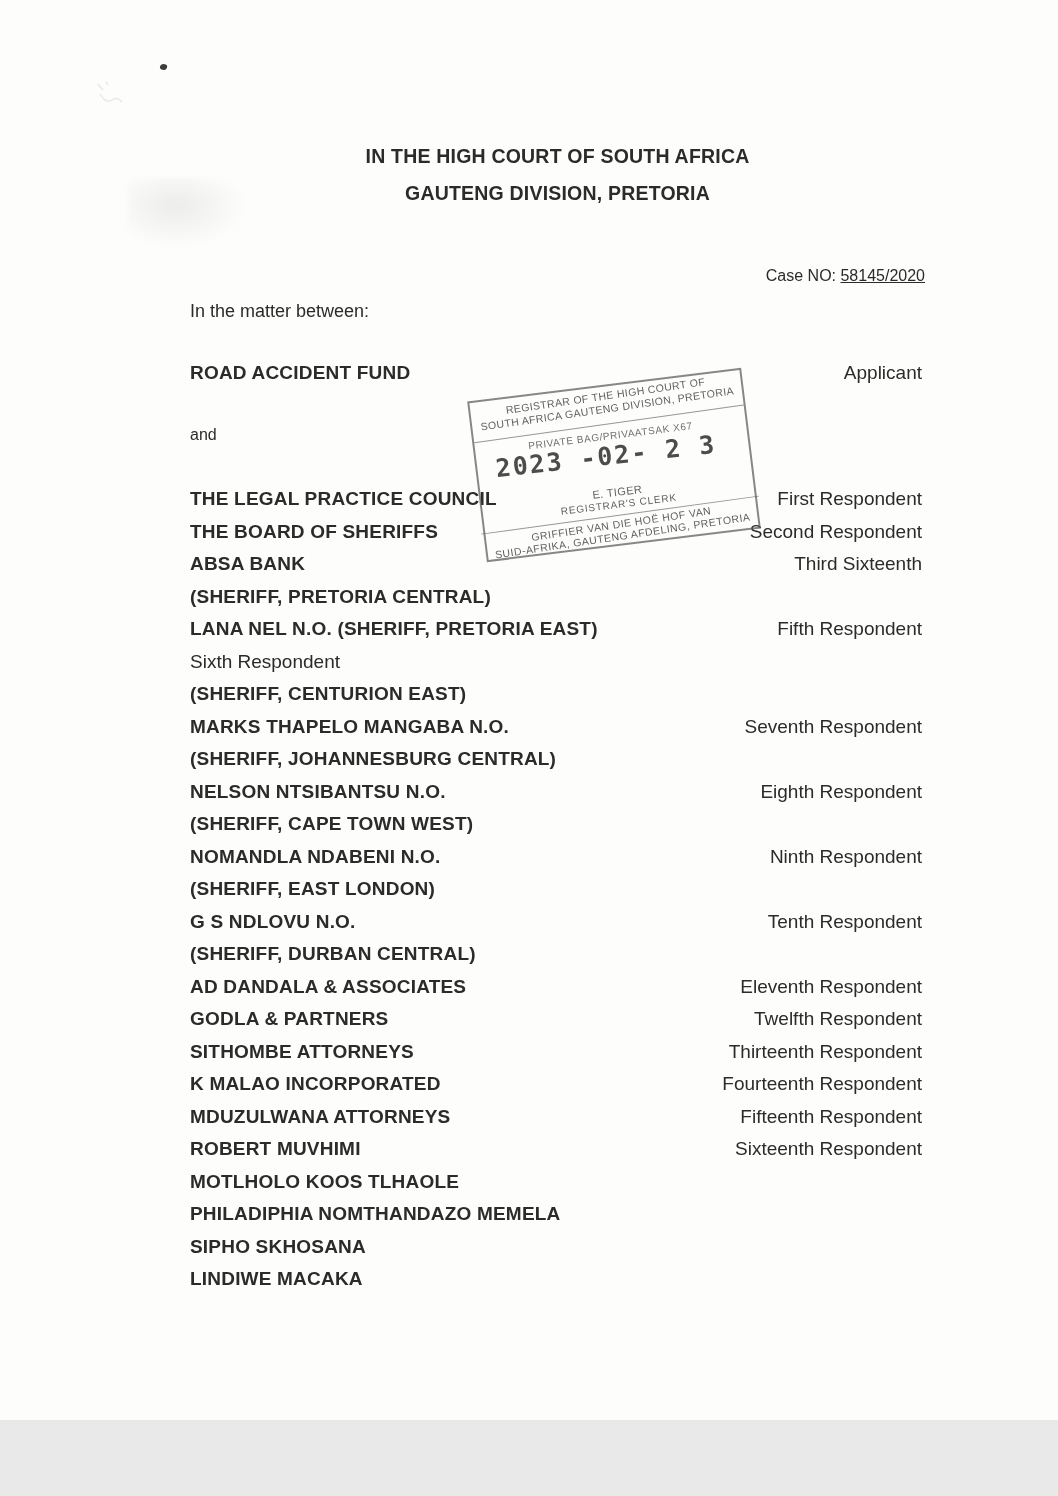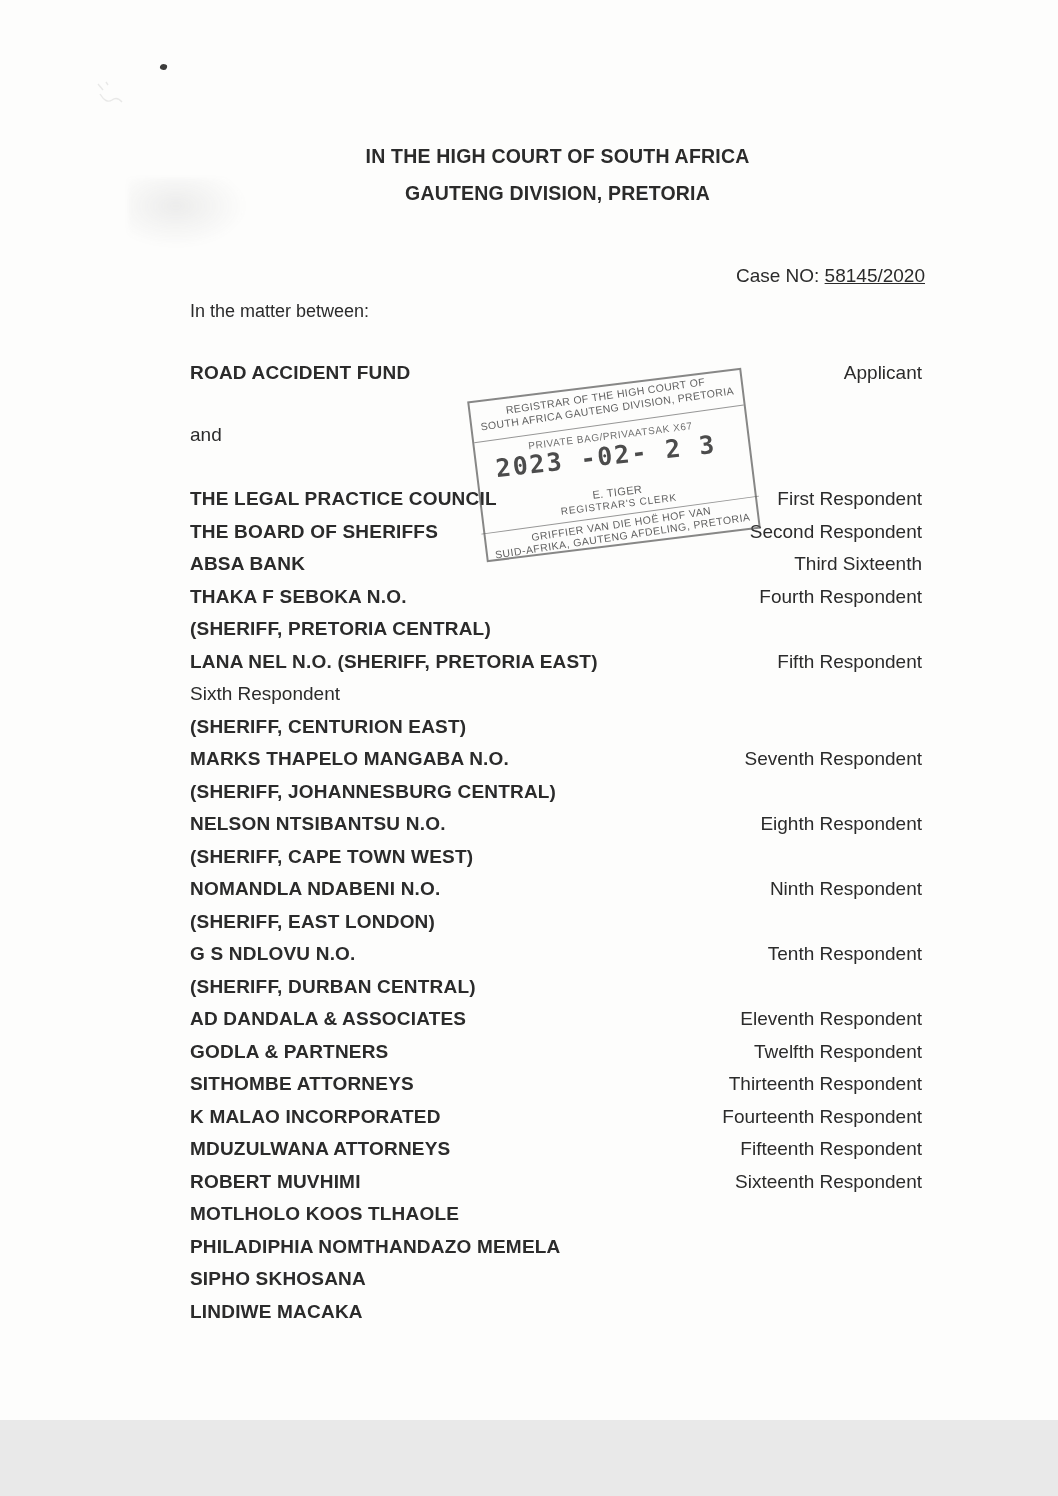--- a/index.html
+++ b/index.html
@@ -24,33 +24,33 @@
     filter:blur(2px);
   }
 
   .header{
     position:absolute;left:190px;right:133px;top:138px;
     text-align:center;font-weight:bold;font-size:19.5px;line-height:37px;
     letter-spacing:.2px;
   }
   .case-line{
     position:absolute;left:190px;right:133px;top:260px;
-    text-align:right;font-size:19px;line-height:32px;
+    text-align:right;font-size:16px;line-height:32px;
   }
   .case-num{text-decoration:underline;}
   .matter-intro{
     position:absolute;left:190px;top:295px;font-size:18px;line-height:32px;
   }
   .applicant-row{
     position:absolute;left:190px;right:136px;top:357px;
     display:flex;justify-content:space-between;align-items:baseline;
     font-size:19px;line-height:32px;
   }
   .and-line{
-    position:absolute;left:190px;top:419px;font-size:19px;line-height:32px;
+    position:absolute;left:190px;top:419px;font-size:16px;line-height:32px;
   }
   .parties{
     position:absolute;left:190px;right:136px;top:483px;
   }
   .party-row{
     height:32.5px;display:flex;justify-content:space-between;align-items:flex-start;
     font-size:19px;line-height:32.5px;white-space:nowrap;
   }
   .party-name{font-weight:bold;letter-spacing:.2px;}
   .party-label{font-weight:normal;}
@@ -115,24 +115,20 @@
     <div class="party-row">
       <span class="party-name">THE BOARD OF SHERIFFS</span>
       <span class="party-label">Second Respondent</span>
     </div>
 
     <div class="party-row">
       <span class="party-name">ABSA BANK</span>
       <span class="party-label">Third Sixteenth</span>
     </div>
 
-    <div class="party-row">
-      <span class="party-name">THAKA F SEBOKA N.O.</span>
-      <span class="party-label">Fourth Respondent</span>
-    </div>
 
     <div class="party-row">
       <span class="party-name">(SHERIFF, PRETORIA CENTRAL)</span>
       <span class="party-label"></span>
     </div>
 
     <div class="party-row">
       <span class="party-name">LANA NEL N.O. (SHERIFF, PRETORIA EAST)</span>
       <span class="party-label">Fifth Respondent</span>
     </div>

